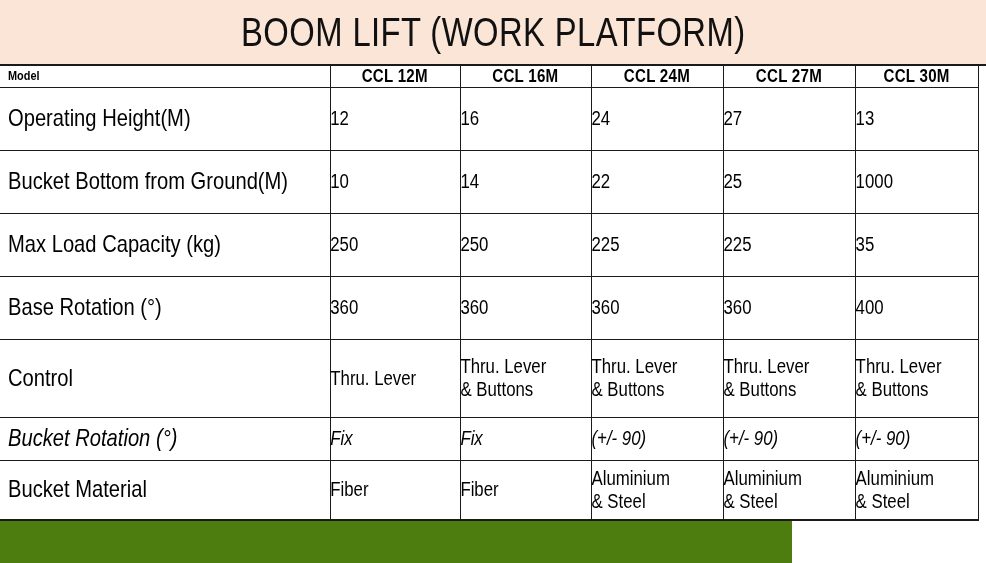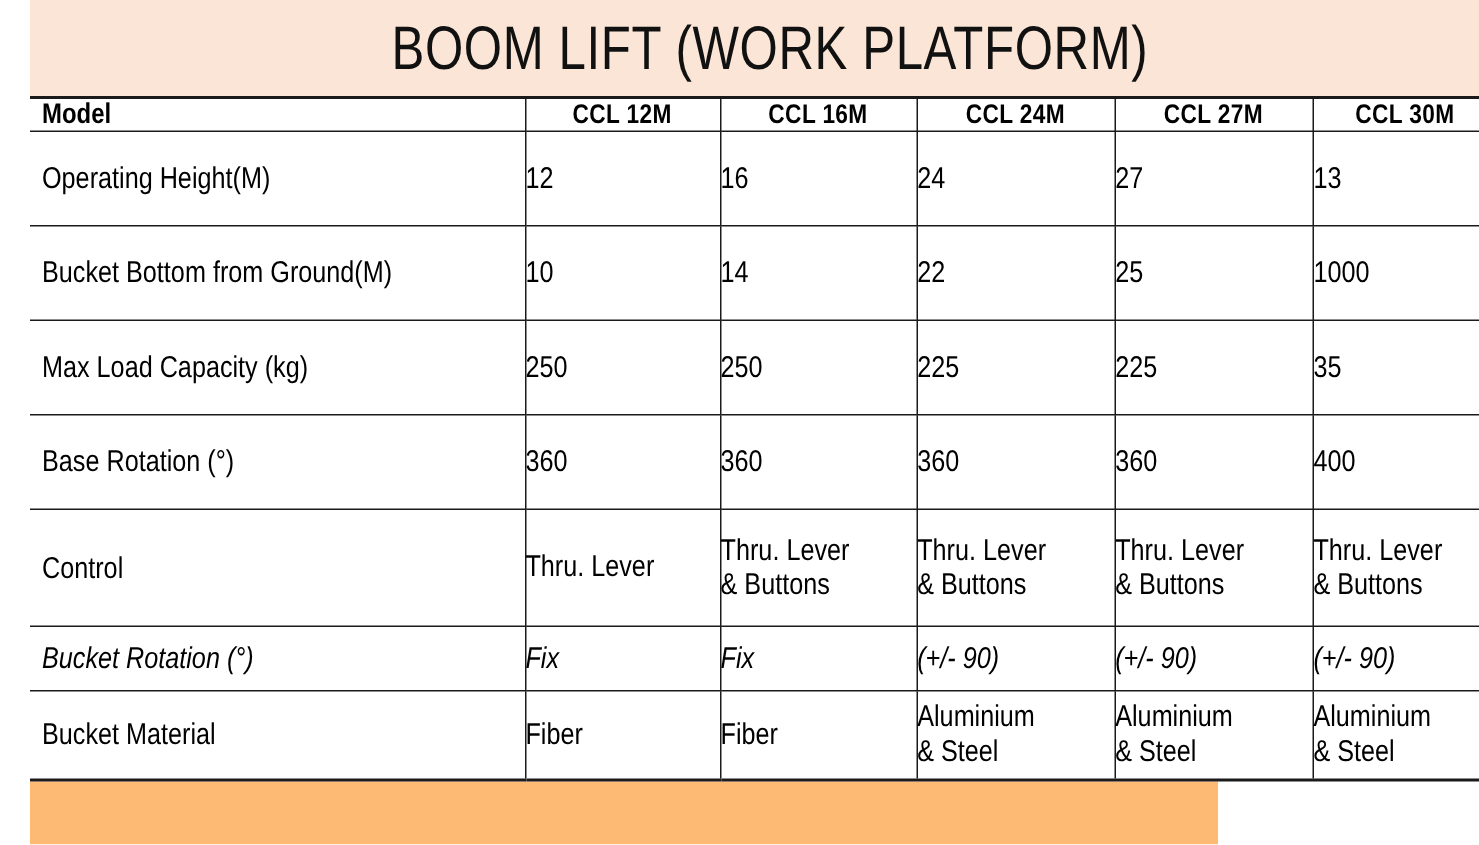--- a/index.html
+++ b/index.html
@@ -12,22 +12,21 @@
     height: 563px;
     overflow: hidden;
     font-family: "Liberation Sans", "DejaVu Sans", sans-serif;
     color: #000000;
   }
 
   #page {
     position: relative;
     width: 792px;
     height: 563px;
-    background: #fdba74;
-    margin-left: 20px;
+    background: #4d7c0f;
   }
 
   
   .title-band {
     position: absolute;
     left: 0;
     top: 0;
     width: 986px;
     height: 66px;
     background: #fbe5d6;
@@ -90,26 +89,26 @@
   }
   .cell-center .cell-inner {
     transform-origin: center center;
     width: 119%;
     margin-left: -9.5%;
   }
 
   .label-cell {
     text-align: left;
     padding-left: 8px !important;
-    font-size: 20px;
+    font-size: 24px;
     line-height: 1.12;
   }
   .label-cell.hdr {
     font-weight: bold;
-    font-size: 19px;
+    font-size: 13px;
   }
   .value-cell {
     font-size: 20px;
     line-height: 1.15;
   }
   .value-cell.hdr {
     font-weight: bold;
     font-size: 18px;
     letter-spacing: 0.3px;
   }

